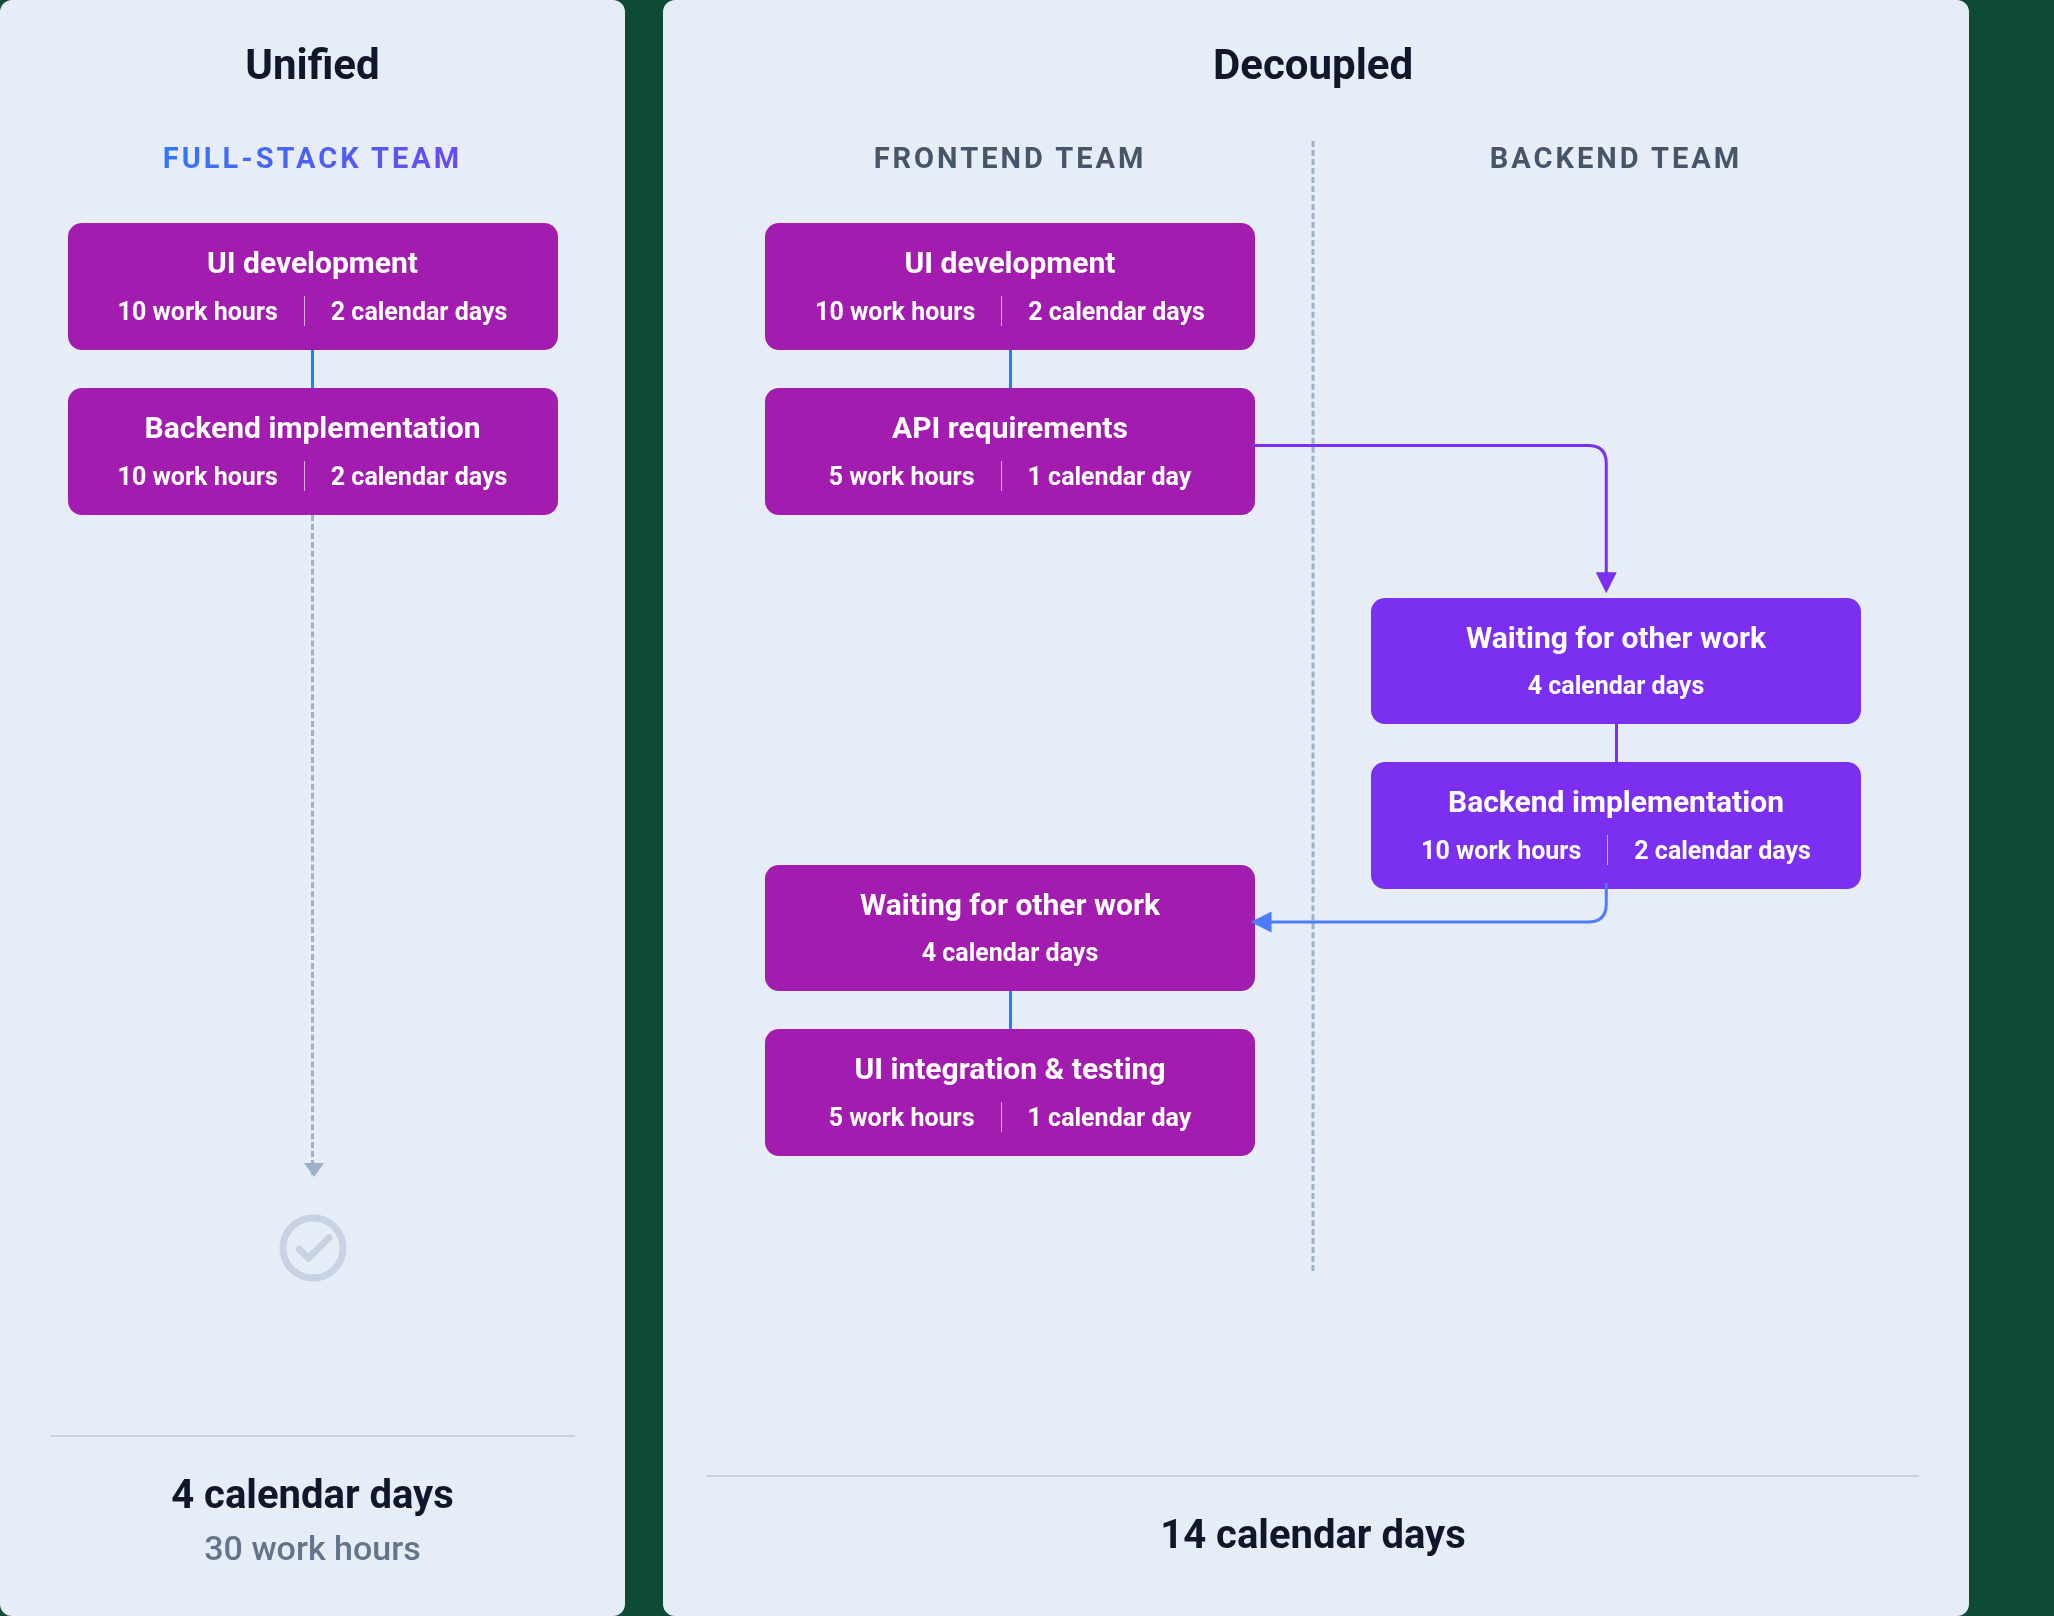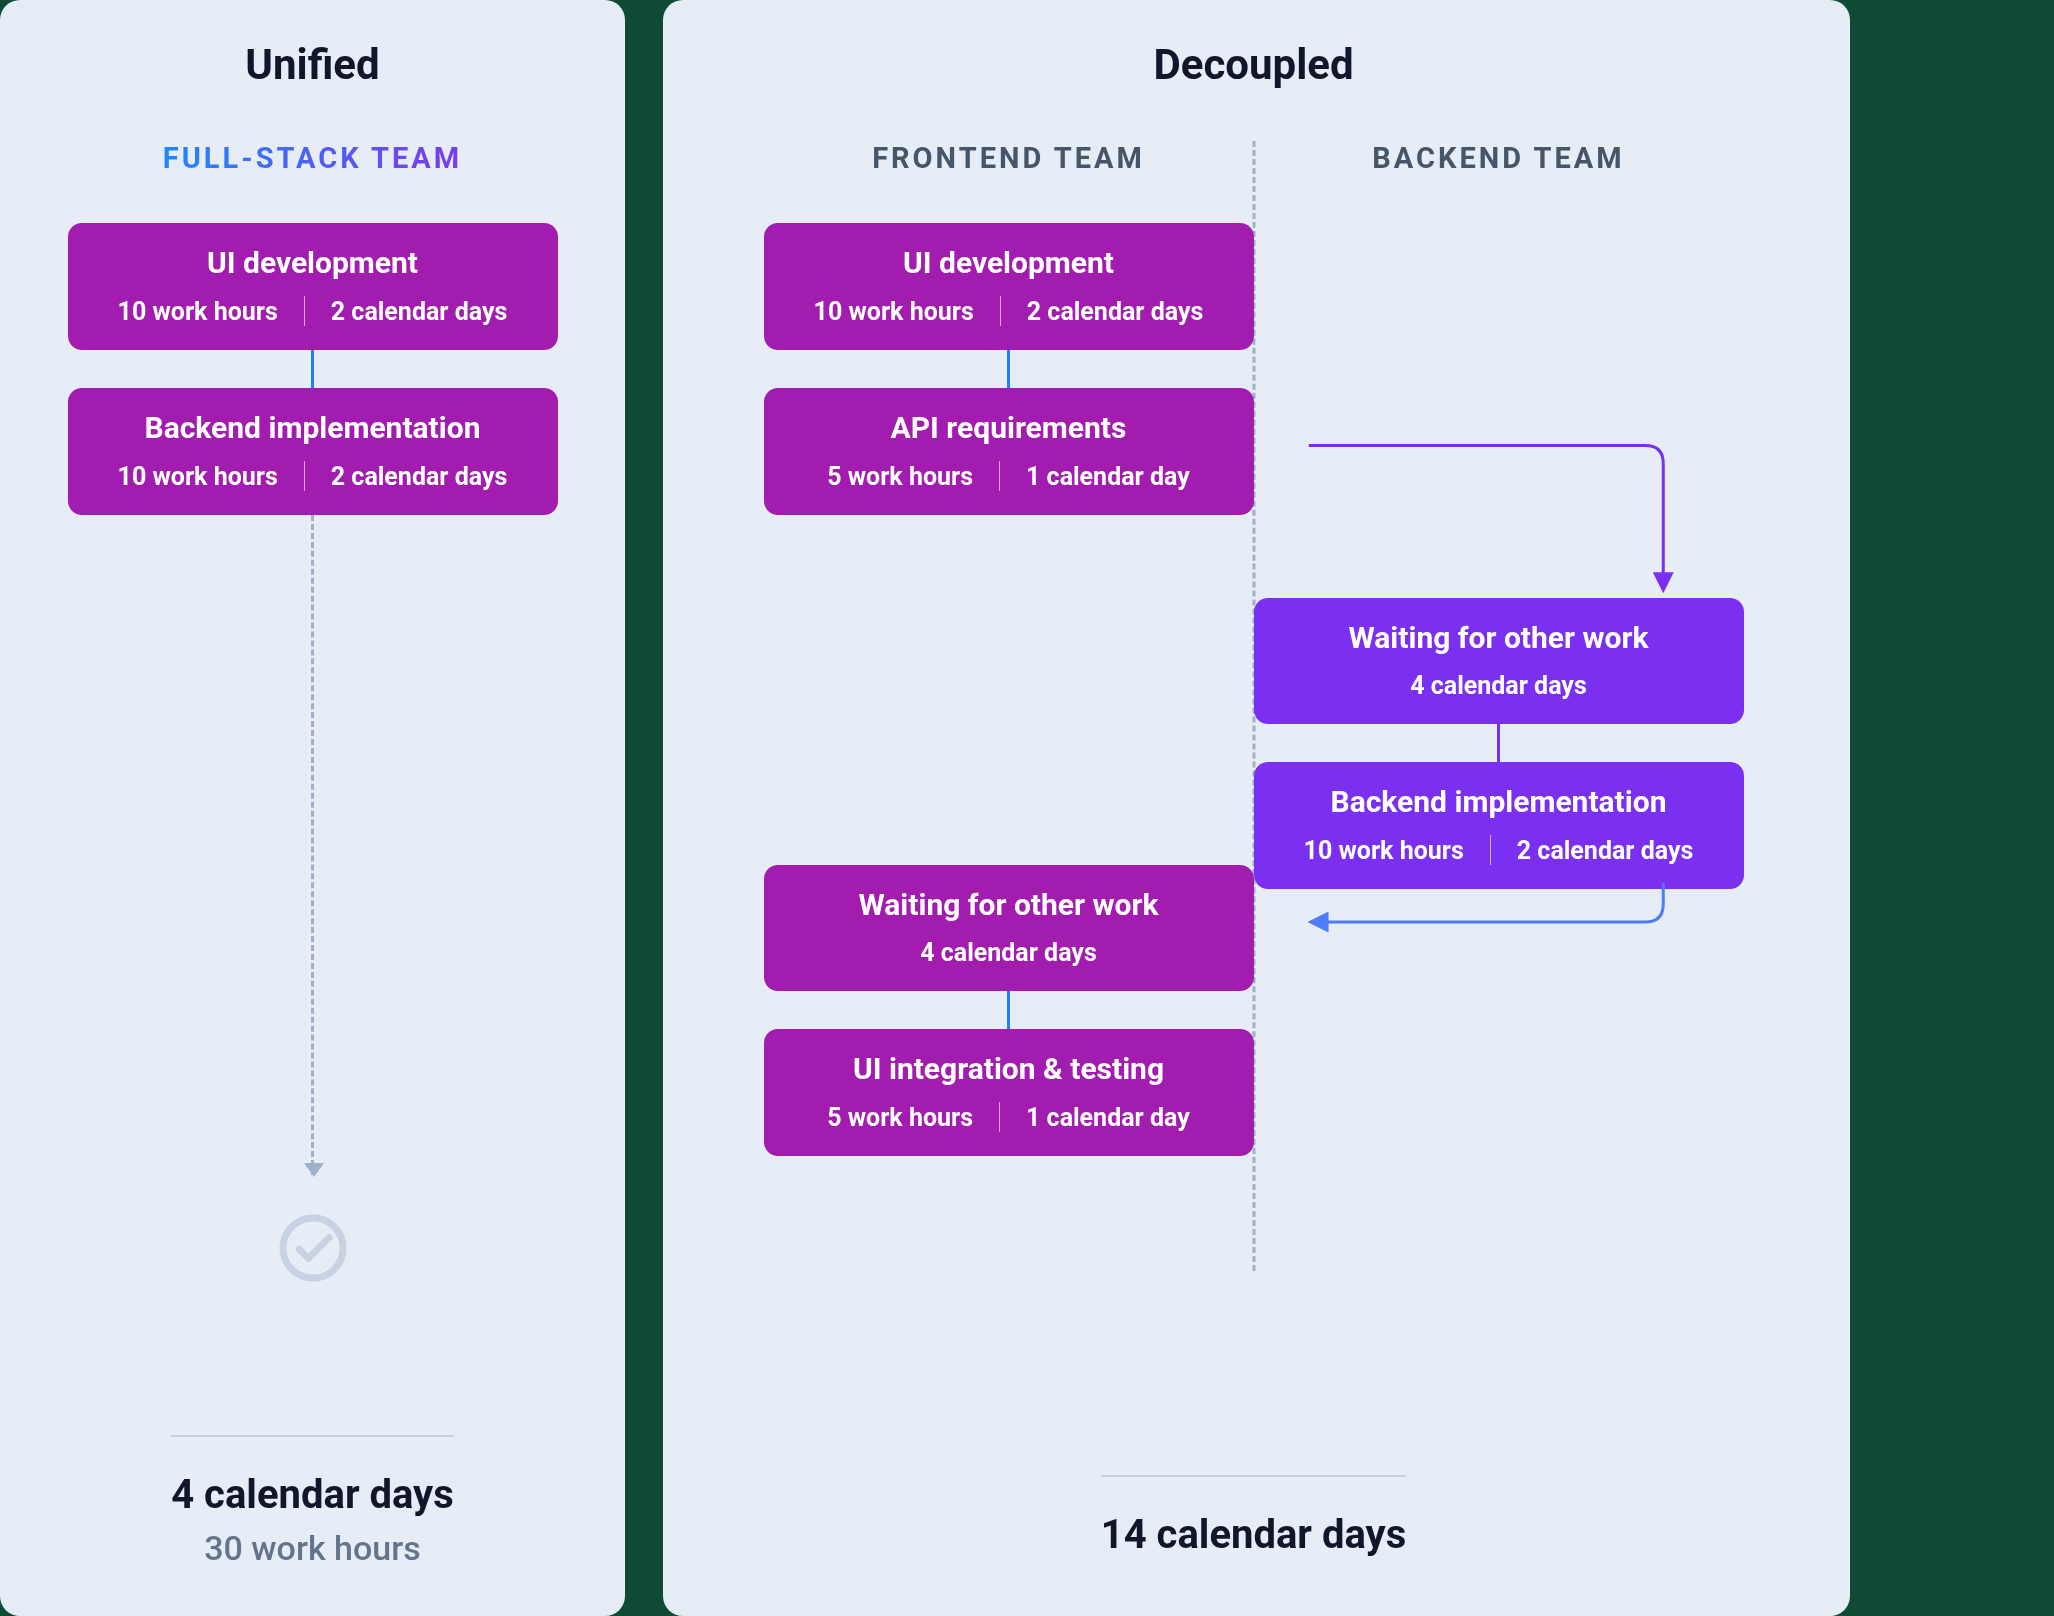--- a/index.html
+++ b/index.html
@@ -15,29 +15,28 @@
   .stage {
     width: 2054px;
     height: 1616px;
     position: relative;
     display: flex;
     gap: 38px;
     transform-origin: top left;
   }
   .panel {
     background: #e6edf6;
-    border-radius: 20px;
+    border-radius: 12px;
     position: relative;
     padding: 40px 50px 48px 50px;
     display: flex;
     flex-direction: column;
-    align-items: center;
   }
   .panel.unified { width: 625px; }
-  .panel.decoupled { width: 1187px; padding-left: 44px; }
+  .panel.decoupled { width: 1306px; padding-left: 44px; }
 
   .panel-title {
     font-size: 42px;
     font-weight: 700;
     color: #0f172a;
     text-align: center;
     margin-bottom: 52px;
   }
 
   .team-label {

